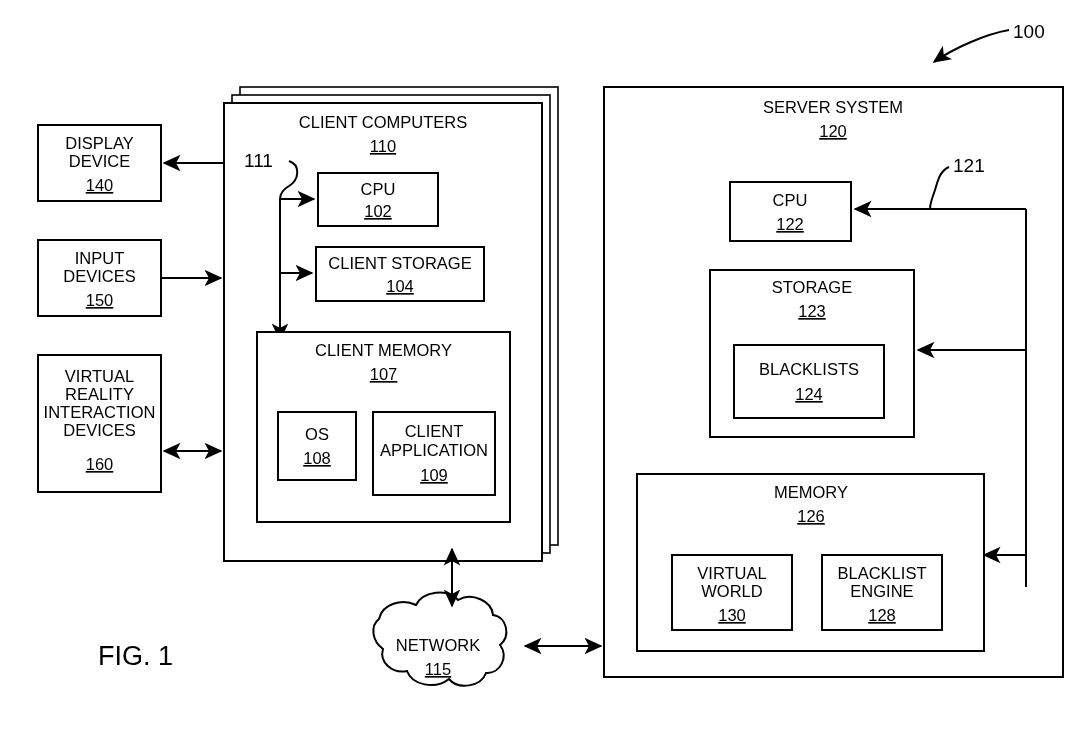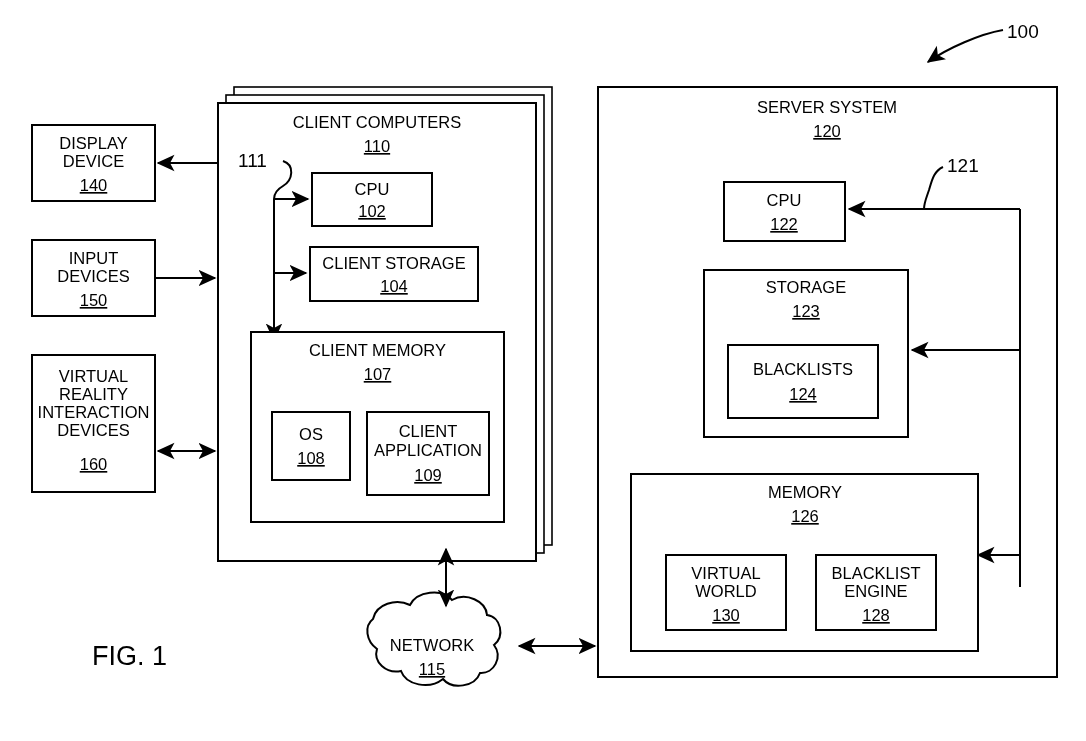--- a/index.html
+++ b/index.html
@@ -10,20 +10,21 @@
   body {
     width: 1086px;
     height: 741px;
     font-family: "Liberation Sans", sans-serif;
     overflow: hidden;
   }
   #figure-root {
     position: relative;
     width: 958px;
     height: 741px;
+    padding-left: 6px;
   }
   svg#diagram {
     display: block;
     width: 1086px;
     height: 741px;
   }
   .box-outline {
     fill: #ffffff;
     stroke: #000000;
     stroke-width: 2;

